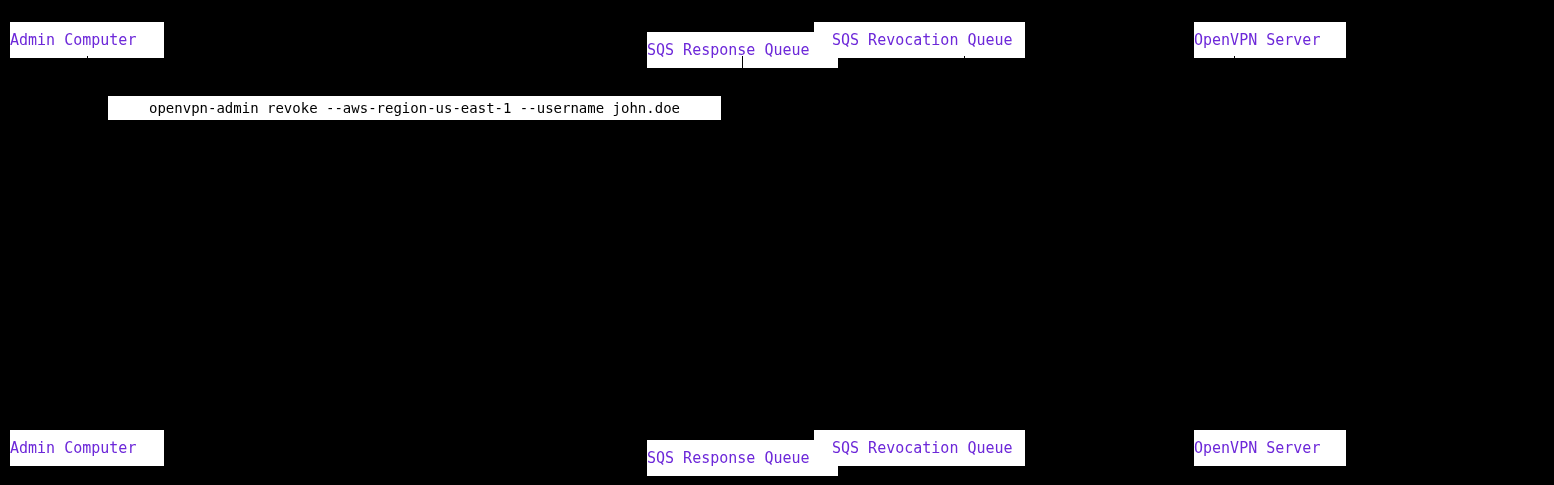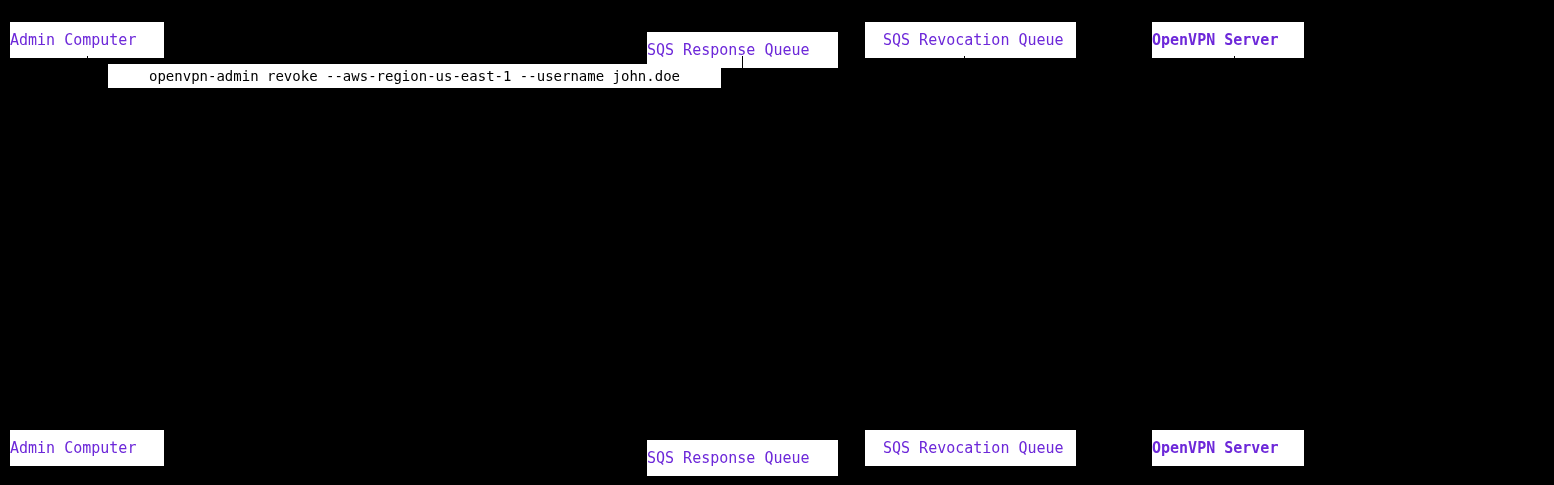--- a/index.html
+++ b/index.html
@@ -26,39 +26,39 @@
     font-size: 15px;
     line-height: 1;
     box-sizing: border-box;
     white-space: nowrap;
   }
   .row-top .participant-box { top: 22px; }
   .row-bottom .participant-box { top: 430px; }
 
   .p0 { left: 10px;   width: 154px; }
   .p1 { left: 647px;  width: 191px; margin-top: 10px; }
-  .p2 { left: 865px;  width: 211px; padding-left: 18px; }
-  .p3 { left: 1152px; width: 152px; font-weight: bold; }
+  .p2 { left: 814px;  width: 211px; padding-left: 18px; }
+  .p3 { left: 1194px; width: 152px; }
 
   .lifeline {
     position: absolute;
     top: 56px;
     bottom: 55px;
     width: 1px;
     background: #000000; 
   }
   .l0 { left: 87px; }
   .l1 { left: 742px; }
   .l2 { left: 964px; }
   .l3 { left: 1234px; }
 
   .message-label {
     position: absolute;
     left: 108px;
-    top: 64px;
+    top: 96px;
     width: 613px;
     height: 24px;
     background: #ffffff;
     color: #000000;
     display: flex;
     align-items: center;
     justify-content: center;
     font-size: 14px;
     line-height: 1;
     box-sizing: border-box;

